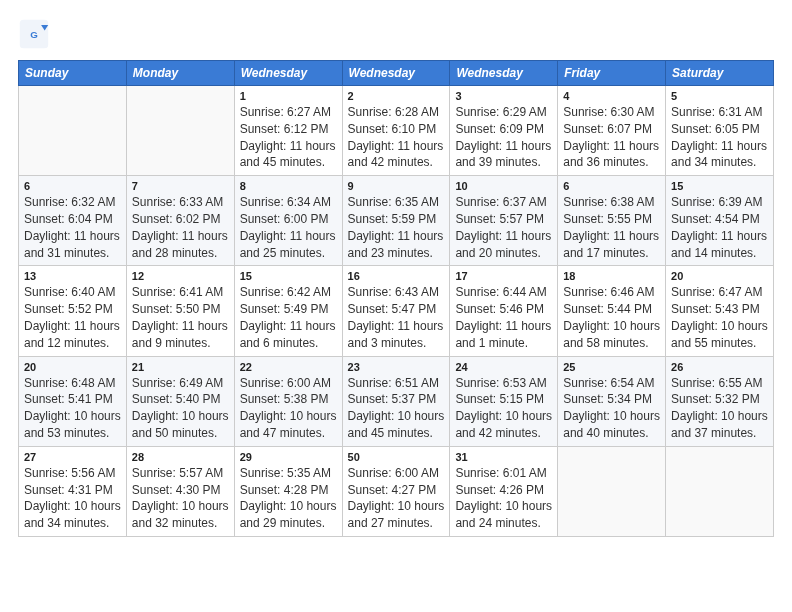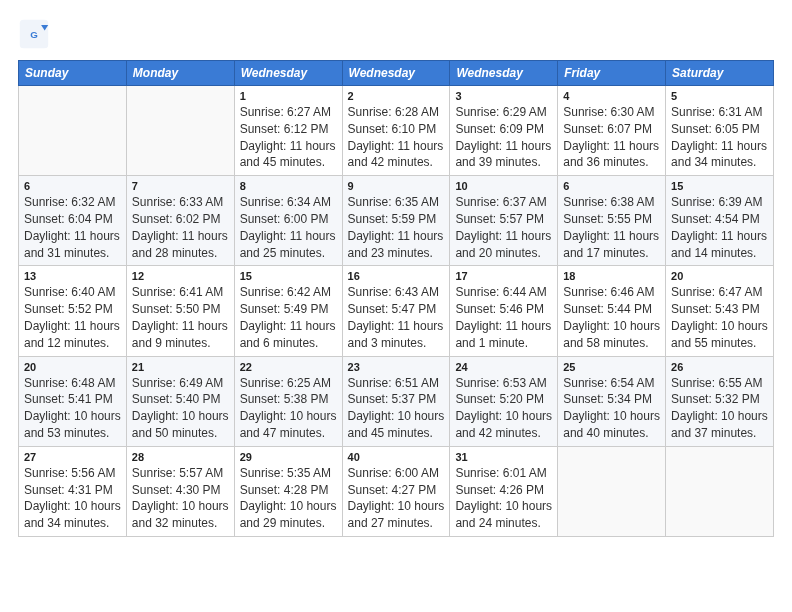--- a/index.html
+++ b/index.html
@@ -271,34 +271,34 @@
 Daylight: 10 hours and 53 minutes.</div>
           </td>
           <td>
             <span class="day-num">21</span>
             <div class="day-info">Sunrise: 6:49 AM
 Sunset: 5:40 PM
 Daylight: 10 hours and 50 minutes.</div>
           </td>
           <td>
             <span class="day-num">22</span>
-            <div class="day-info">Sunrise: 6:25 AM
+            <div class="day-info">Sunrise: 6:00 AM
 Sunset: 5:38 PM
 Daylight: 10 hours and 47 minutes.</div>
           </td>
           <td>
             <span class="day-num">23</span>
             <div class="day-info">Sunrise: 6:51 AM
 Sunset: 5:37 PM
 Daylight: 10 hours and 45 minutes.</div>
           </td>
           <td>
             <span class="day-num">24</span>
             <div class="day-info">Sunrise: 6:53 AM
-Sunset: 5:20 PM
+Sunset: 5:15 PM
 Daylight: 10 hours and 42 minutes.</div>
           </td>
           <td>
             <span class="day-num">25</span>
             <div class="day-info">Sunrise: 6:54 AM
 Sunset: 5:34 PM
 Daylight: 10 hours and 40 minutes.</div>
           </td>
           <td>
             <span class="day-num">26</span>
@@ -320,21 +320,21 @@
 Sunset: 4:30 PM
 Daylight: 10 hours and 32 minutes.</div>
           </td>
           <td>
             <span class="day-num">29</span>
             <div class="day-info">Sunrise: 5:35 AM
 Sunset: 4:28 PM
 Daylight: 10 hours and 29 minutes.</div>
           </td>
           <td>
-            <span class="day-num">40</span>
+            <span class="day-num">50</span>
             <div class="day-info">Sunrise: 6:00 AM
 Sunset: 4:27 PM
 Daylight: 10 hours and 27 minutes.</div>
           </td>
           <td>
             <span class="day-num">31</span>
             <div class="day-info">Sunrise: 6:01 AM
 Sunset: 4:26 PM
 Daylight: 10 hours and 24 minutes.</div>
           </td>

